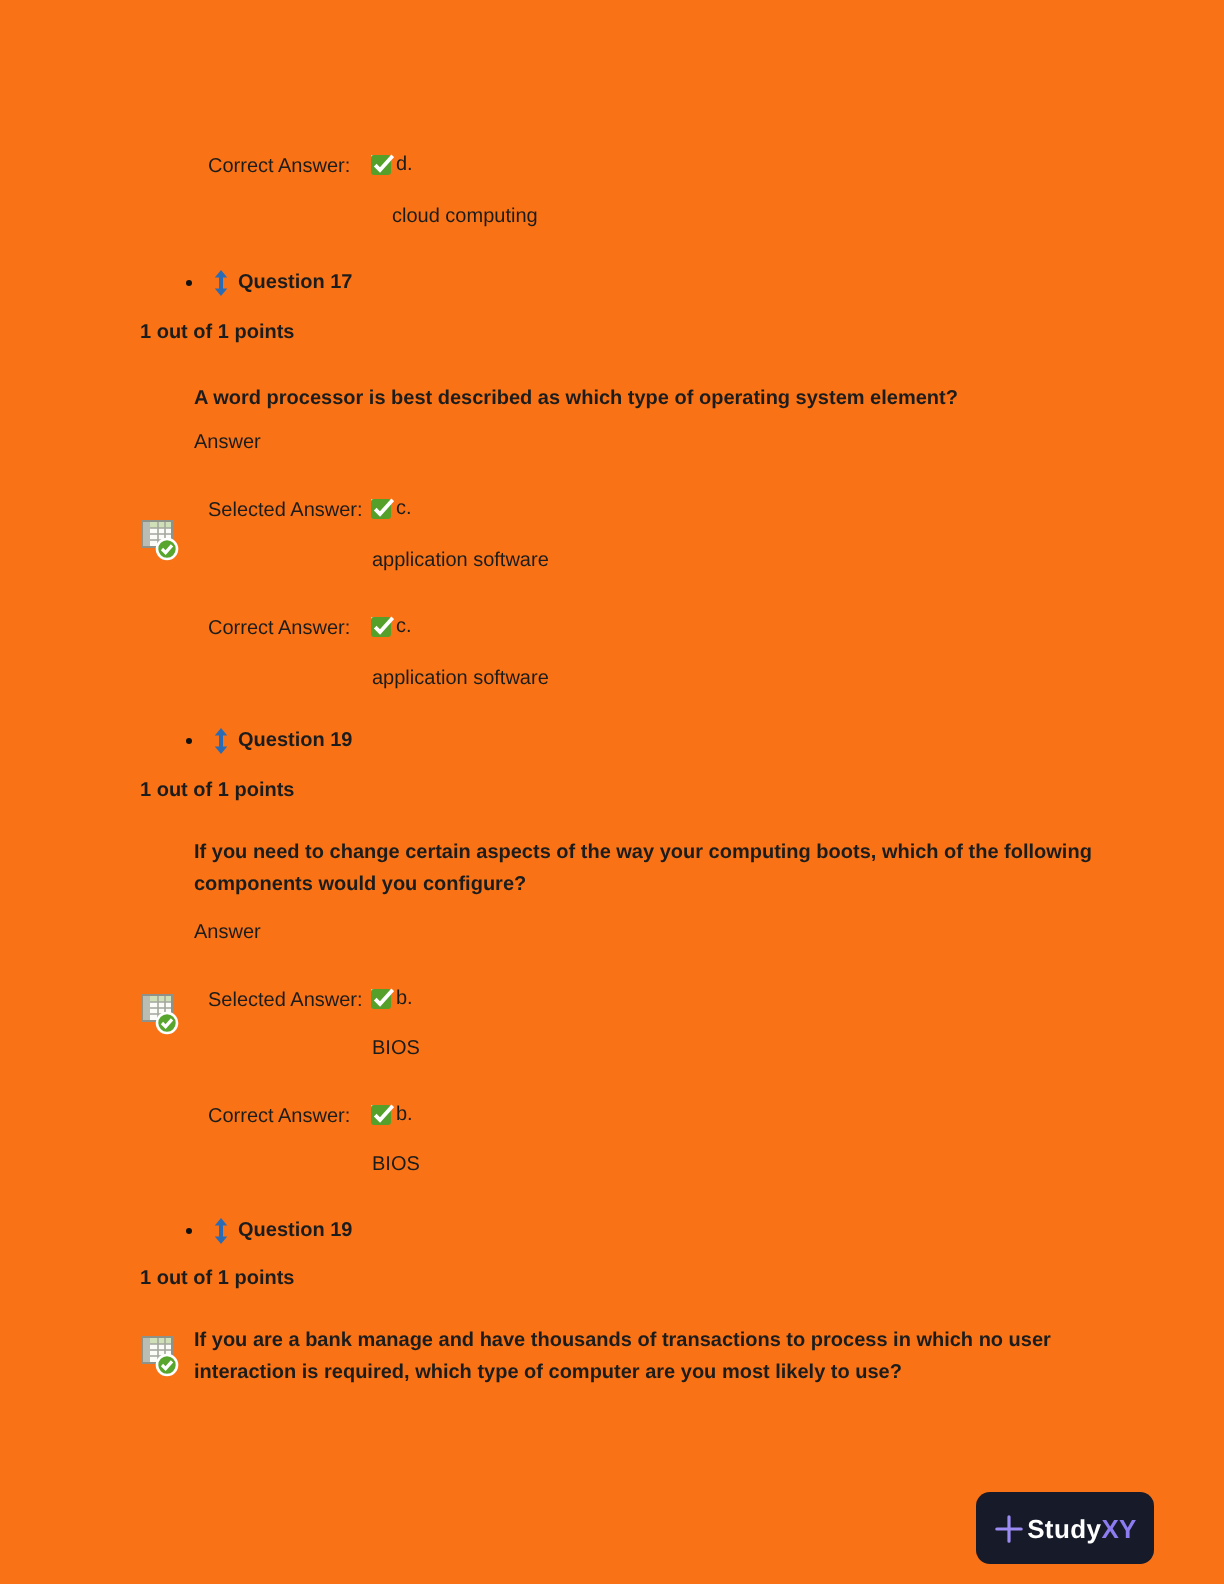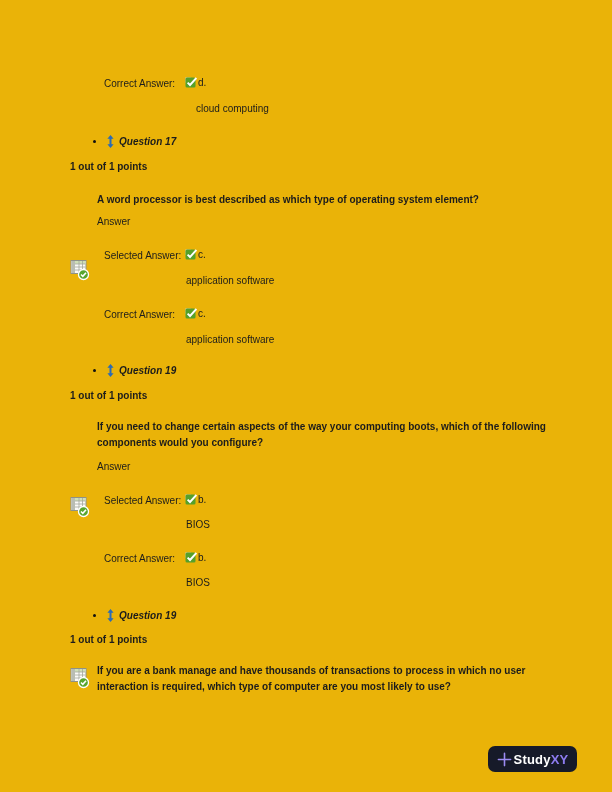--- a/index.html
+++ b/index.html
@@ -1,41 +1,41 @@
 <!DOCTYPE html>
 <html><head>
 <meta charset="utf-8">
 <style>
   html,body{margin:0;padding:0;background:#e8e8e8;}
   .page{
     position:relative;
     width:612px;height:792px;
     margin:0 auto;
-    background:#eab308;
+    background:#f97316;
     font-family:"Liberation Sans", sans-serif;
     font-size:10px;
     color:#1c1c1c;
     overflow:hidden;
   }
   .abs{position:absolute;}
   .label{white-space:nowrap;}
   .value-row{display:flex;align-items:center;gap:1px;height:12px;}
   .qheader{display:flex;align-items:center;height:14px;}
   .bullet{width:3px;height:3px;background:#111;border-radius:50%;margin-right:11px;flex:0 0 auto;}
   .move-icon{margin-right:5px;flex:0 0 auto;display:flex;}
-  .qtitle{font-weight:bold;white-space:nowrap;font-style:italic;}
+  .qtitle{font-weight:bold;white-space:nowrap;}
   .points{font-weight:bold;white-space:nowrap;}
   .qtext{width:472px;line-height:16px;font-weight:bold;}
   .answer-word{white-space:nowrap;}
   .ans-text{white-space:nowrap;}
   .cb-icon{display:inline-flex;flex:0 0 auto;}
   .qicon{display:flex;}
   .brand-badge{
     display:flex;align-items:center;justify-content:center;gap:2px;
-    width:89px;height:26px;border-radius:7px;
+    width:89px;height:36px;border-radius:7px;
     background:#161a29;
     cursor:pointer;
   }
   .brand-name{font-size:13px;font-weight:bold;color:#ffffff;letter-spacing:0.2px;white-space:nowrap;}
   .brand-accent{color:#8d7bf0;}
 </style>
 </head>
 <body>
 
 <div class="page">

